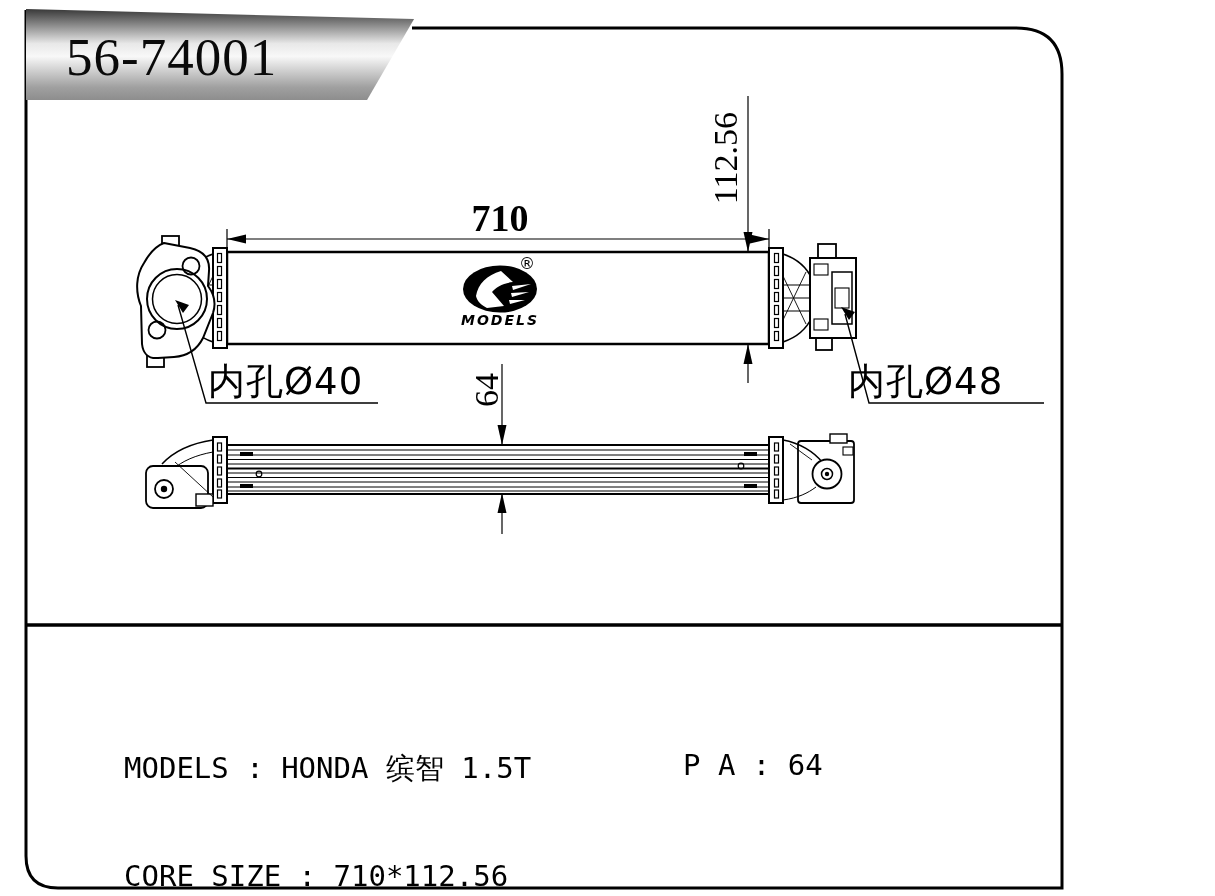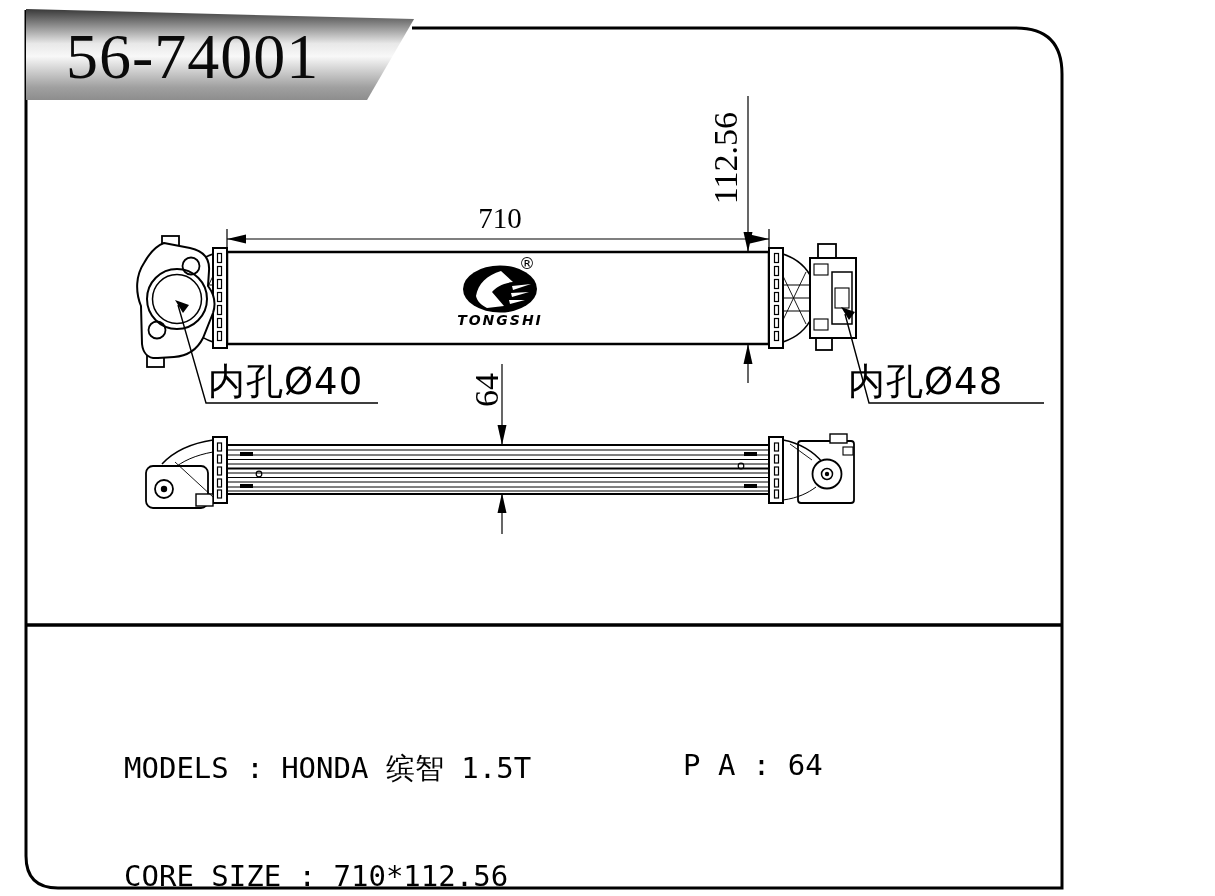--- a/index.html
+++ b/index.html
@@ -4,24 +4,24 @@
 <style>
   html,body{margin:0;padding:0;background:#fff;}
   .page{position:relative;width:1215px;height:896px;background:#fff;overflow:hidden;
         font-family:"Liberation Sans",sans-serif;color:#000;}
   .layer{position:absolute;left:0;top:0;}
   
   .banner{position:absolute;left:26px;top:9px;width:392px;height:91px;
           background:linear-gradient(180deg,#383838 0%,#e8e8e8 38%,#f8f8f8 52%,#a0a0a0 86%,#8d8d8d 100%);
           clip-path:polygon(0% 0%,99% 11%,87% 100%,0% 100%);}
   .banner-text{position:absolute;left:40px;top:11px;font-family:"Liberation Serif",serif;
-          font-size:64px;line-height:74px;color:#0a0a0a;letter-spacing:1px;white-space:nowrap;text-align:center;}
+          font-size:53px;line-height:74px;color:#0a0a0a;letter-spacing:1px;white-space:nowrap;text-align:center;}
   
   .dim{position:absolute;font-family:"Liberation Serif",serif;color:#000;white-space:nowrap;}
-  .dim-710{left:440px;top:199px;width:120px;font-size:29px;line-height:38px;text-align:center;}
+  .dim-710{left:440px;top:199px;width:120px;font-size:38px;line-height:38px;text-align:center;font-weight:bold;}
   .dim-rot{transform:rotate(-90deg);text-align:center;}
   .dim-112{left:651px;top:140px;width:150px;height:36px;font-size:34px;line-height:36px;}
   .dim-64{left:457px;top:372px;width:60px;height:36px;font-size:34px;line-height:36px;}
   
   .hole-label{position:absolute;top:361px;font-family:"DejaVu Sans","Liberation Sans",sans-serif;
           font-size:37px;line-height:42px;letter-spacing:1px;white-space:nowrap;}
   .hole-left{left:208px;}
   .hole-right{left:848px;}
   
   .logo-brand{position:absolute;left:450px;top:312px;width:100px;text-align:center;
@@ -212,21 +212,21 @@
   </div>
 
   <div class="dim dim-710">710</div>
   <div class="dim dim-rot dim-112">112.56</div>
   <div class="dim dim-rot dim-64">64</div>
 
   <div class="hole-label hole-left">内孔Ø40</div>
   <div class="hole-label hole-right">内孔Ø48</div>
 
   <div class="logo-reg">®</div>
-  <div class="logo-brand">TONGSHI</div>
+  <div class="logo-brand">MODELS</div>
 
   <div class="spec-col spec-left">
     <div>MODELS : HONDA 缤智 1.5T</div>
     <div>CORE SIZE : 710*112.56</div>
     
     
   </div>
   <div class="spec-col spec-right">
     <div>P A : 64</div>
     

